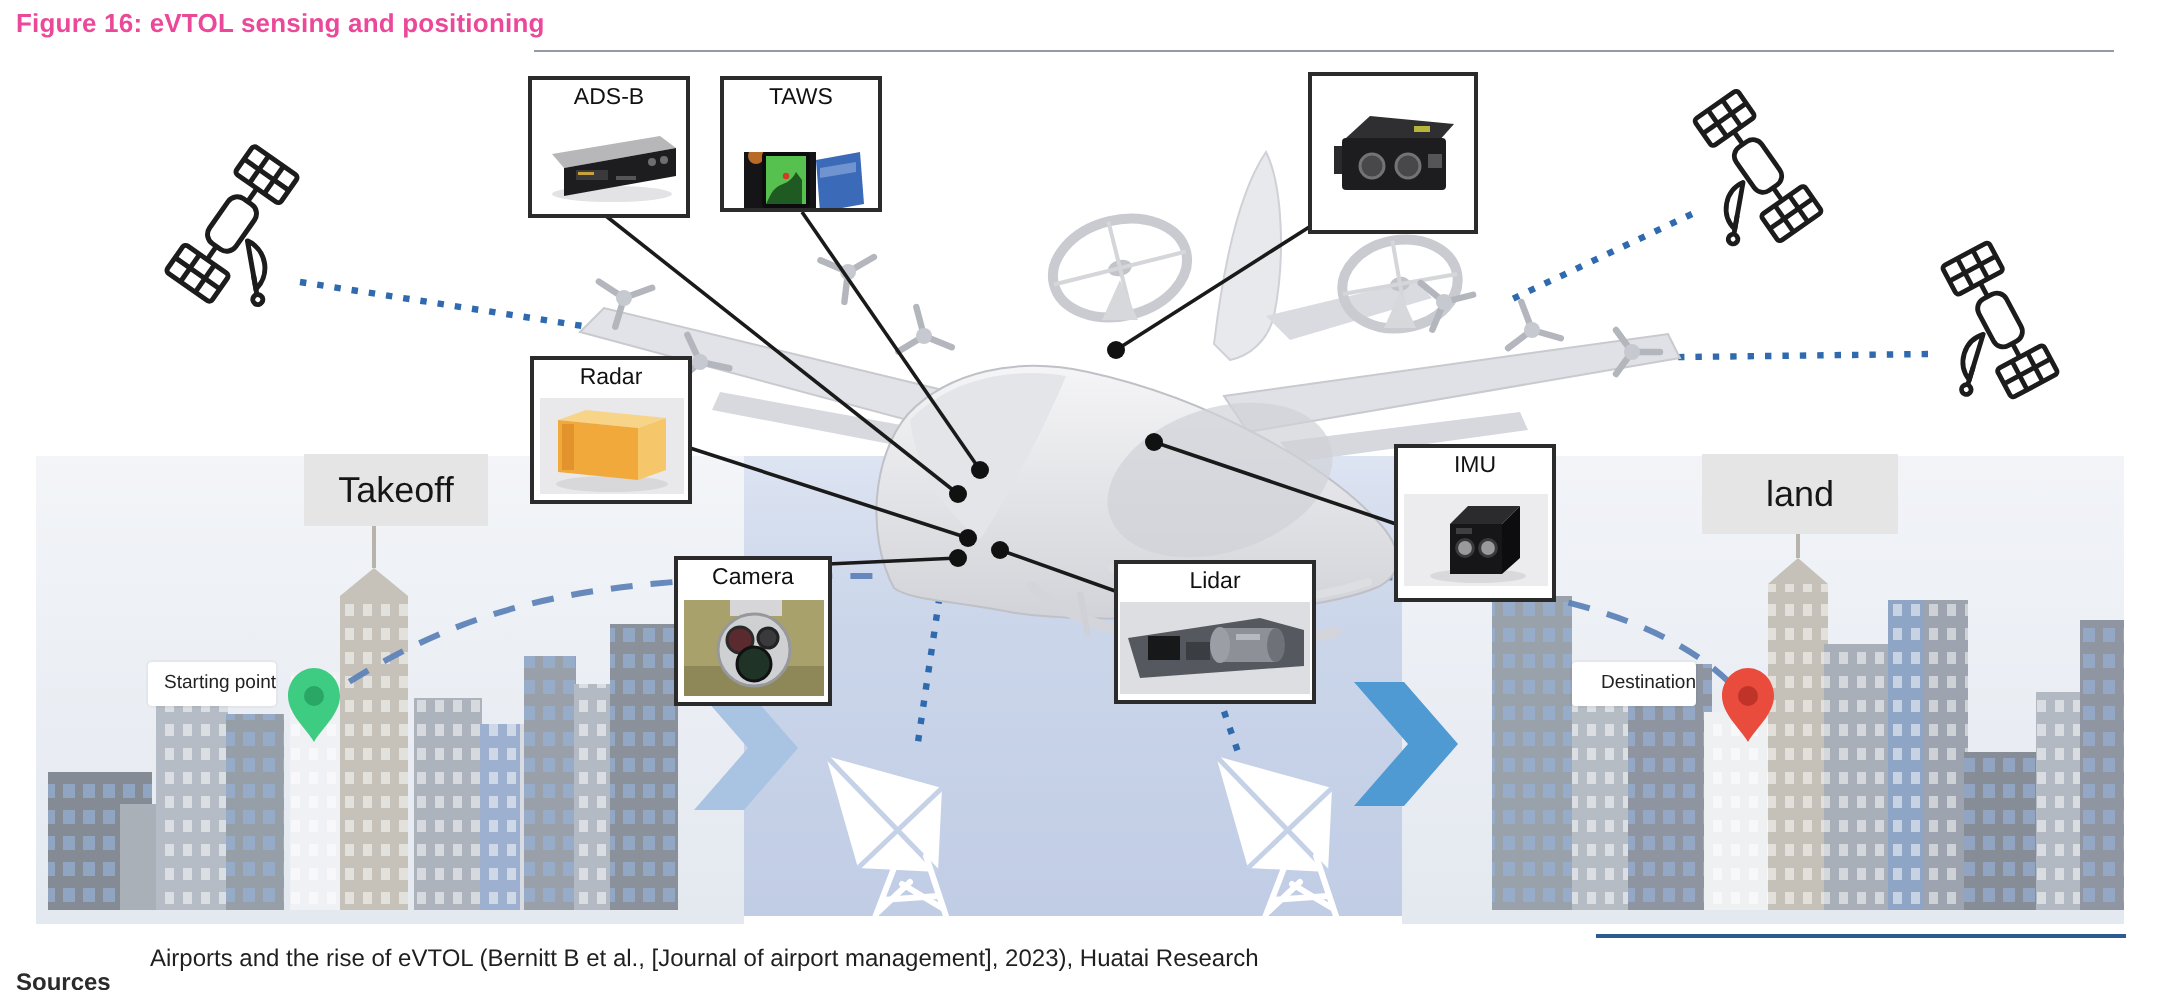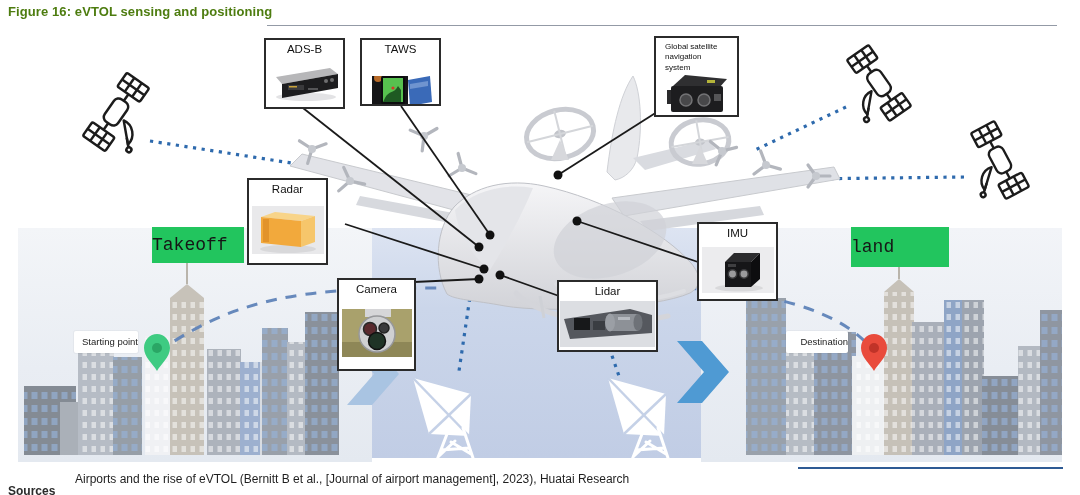--- a/index.html
+++ b/index.html
@@ -2,46 +2,46 @@
 <html><head>
 <meta charset="utf-8">
 <style>
   html,body{margin:0;padding:0;background:#ffffff;}
   #canvas{
     position:relative;width:1080px;height:495px;overflow:hidden;background:#fff;
     font-family:"Liberation Sans", sans-serif;color:#1a1a1a;
   }
   .abs{position:absolute;}
   
-  #figure-title{left:8px;top:4px;font-size:13px;font-weight:600;color:#4d7c0f;letter-spacing:.1px;}
+  #figure-title{left:8px;top:4px;font-size:13px;font-weight:600;color:#ec4899;letter-spacing:.1px;}
   #header-rule{left:267px;top:25px;width:790px;height:0;border-top:1px solid #939aa6;}
   
   #band-left{left:18px;top:228px;width:354px;height:234px;background:linear-gradient(180deg,#f3f5f8 0%,#e9edf3 60%,#e4e9f0 100%);}
   #corridor-panel{left:372px;top:228px;width:329px;height:230px;background:linear-gradient(180deg,#dde4f2 0%,#cbd6ea 35%,#c1cde5 100%);}
   #band-right{left:701px;top:228px;width:361px;height:234px;background:linear-gradient(180deg,#f2f4f8 0%,#e9edf3 60%,#e4e9f0 100%);}
   
   #scene-svg{left:0;top:0;width:1080px;height:495px;}
   
   .sensor-box{
     position:absolute;background:#ffffff;border:2px solid #2b2b2b;box-sizing:border-box;
     display:flex;flex-direction:column;align-items:center;z-index:5;
   }
   .sensor-box .lbl{font-size:11.5px;color:#111;padding-top:3px;line-height:1.15;text-align:center;}
   .sensor-box .img{flex:1;width:100%;display:flex;align-items:center;justify-content:center;overflow:hidden;}
   .sensor-box .img svg{display:block;}
   #box-adsb {left:264px;top:38px; width:81px;height:71px;}
   #box-taws {left:360px;top:38px; width:81px;height:68px;gap:20px;}
   #box-gnss {left:654px;top:36px; width:85px;height:81px;}
   #box-gnss .lbl{font-size:8px;text-align:left;align-self:flex-start;padding:4px 2px 0 9px;line-height:1.3;width:56px;}
-  #box-radar{left:247px;top:178px;width:81px;height:87px;}
-  #box-camera{left:337px;top:278px;width:79px;height:93px;}
+  #box-radar{left:265px;top:178px;width:81px;height:74px;}
+  #box-camera{left:337px;top:278px;width:79px;height:75px;}
   #box-lidar{left:557px;top:280px;width:101px;height:72px;}
   #box-imu {left:697px;top:222px;width:81px;height:79px;}
   
-  .phase-label{position:absolute;background:#22c55e;color:#161616;z-index:4;font-family:Liberation Mono, monospace;}
+  .phase-label{position:absolute;background:#e5e5e5;color:#161616;z-index:4;text-align:center;}
   #takeoff-label{left:152px;top:227px;width:92px;height:36px;font-size:18px;line-height:36px;}
   #land-label{left:851px;top:227px;width:98px;height:40px;font-size:18px;line-height:40px;}
   .point-label{position:absolute;background:#fff;color:#222;z-index:4;font-size:9.5px;text-align:right;border-radius:2px;box-shadow:0 0 0 1px rgba(0,0,0,0.03);}
   #starting-point-label{left:74px;top:331px;width:64px;height:22px;line-height:22px;}
   #destination-label{left:786px;top:331px;width:62px;height:22px;line-height:22px;}
   
   #footer-rule{left:798px;top:467px;width:265px;height:0;border-top:2px solid #2e5a94;z-index:6;}
   #sources-row{left:0;top:470px;width:1080px;height:22px;z-index:6;}
   #sources-label{position:absolute;left:8px;top:14px;font-size:12px;font-weight:700;color:#2b2b2b;}
   #sources-text{position:absolute;left:75px;top:2px;font-size:12px;color:#1f1f1f;}
@@ -351,21 +351,20 @@
         <circle cx="14" cy="10" r="4" fill="#b86a28"></circle>
         <rect x="17" y="8" width="24" height="28" rx="2" fill="#0c0c0e"></rect>
         <rect x="19" y="10" width="20" height="24" fill="#57c14f"></rect>
         <path d="M21,30 C25,22 30,26 34,18 L37,22 L37,34 L19,34 Z" fill="#1e5a22"></path>
         <circle cx="29" cy="20" r="1.6" fill="#d43a2a"></circle>
       </svg>
     </div>
   </div>
 
   <div class="sensor-box" id="box-gnss">
-    <div class="lbl">Global satellite navigation system</div>
     <div class="img">
       <svg width="76" height="48" viewBox="0 0 76 48">
         <polygon points="14,16 26,5 68,9 60,18" fill="#2f2f31"></polygon>
         <rect x="12" y="16" width="52" height="26" rx="2" fill="#1d1d1f"></rect>
         <circle cx="27" cy="30" r="6" fill="#48484a" stroke="#737375" stroke-width="1.5"></circle>
         <circle cx="45" cy="30" r="6" fill="#48484a" stroke="#737375" stroke-width="1.5"></circle>
         <rect x="55" y="24" width="7" height="7" fill="#555557"></rect>
         <rect x="48" y="10" width="8" height="3" fill="#b5b53a"></rect>
         <rect x="8" y="20" width="4" height="14" fill="#2a2a2c"></rect>
       </svg>

